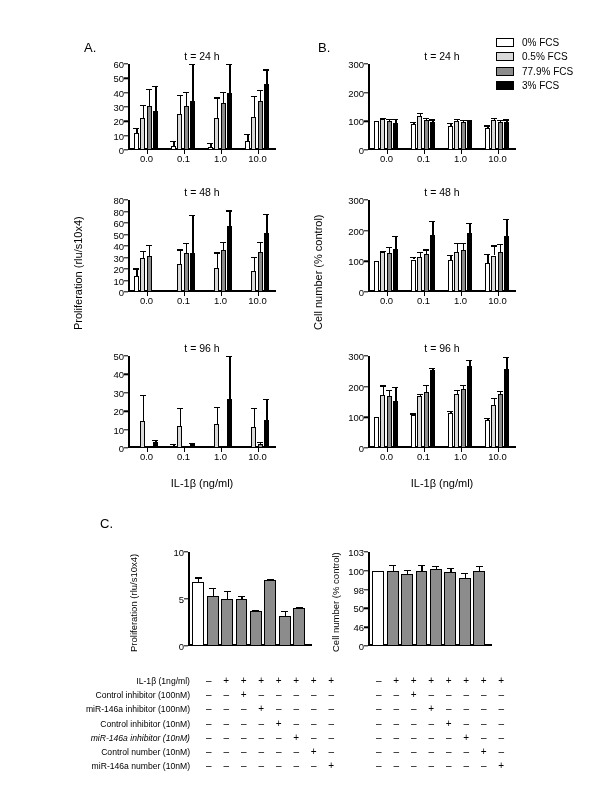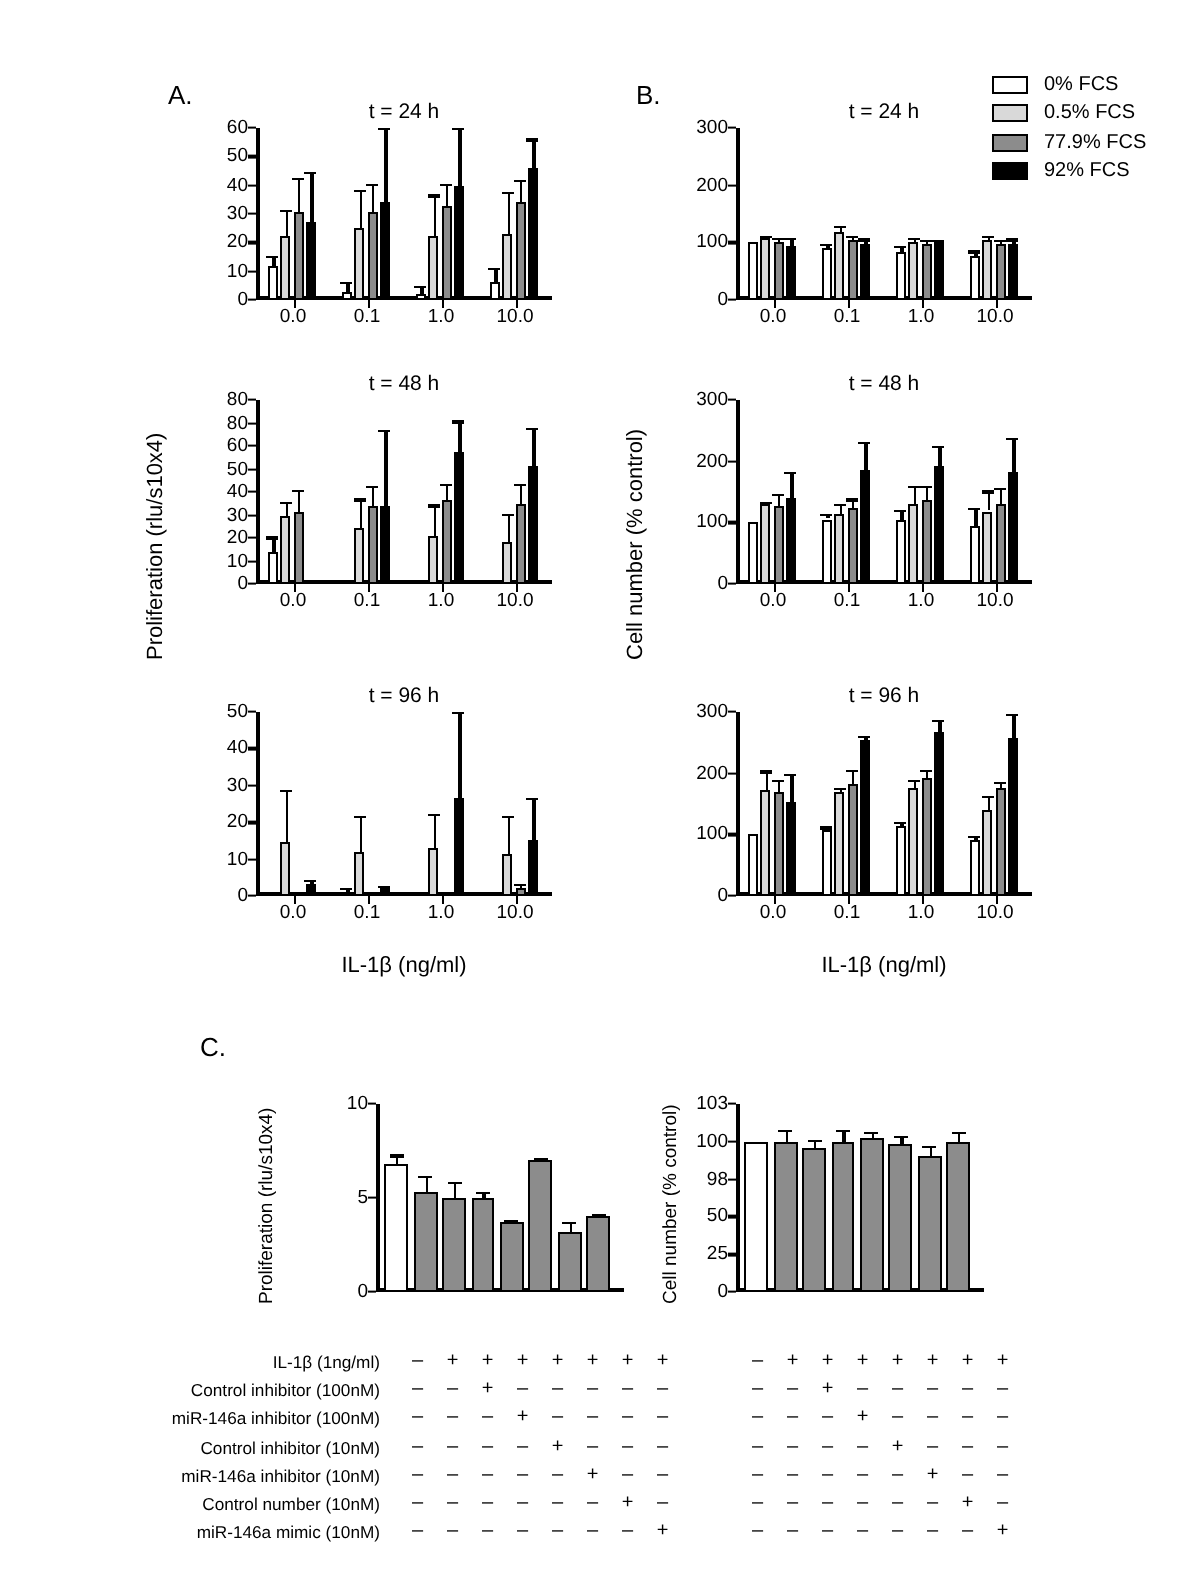--- a/index.html
+++ b/index.html
@@ -558,21 +558,21 @@
       <div class="legend-row">
         <span class="legend-swatch" style="background:#d9d9d9;"></span>
         <span class="legend-label">0.5% FCS</span>
       </div>
       <div class="legend-row">
         <span class="legend-swatch" style="background:#8c8c8c;"></span>
         <span class="legend-label">77.9% FCS</span>
       </div>
       <div class="legend-row">
         <span class="legend-swatch" style="background:#000000;"></span>
-        <span class="legend-label">92% FCS</span>
+        <span class="legend-label">3% FCS</span>
       </div>
     </div>
     <div class="chart" style="left:188px;top:552px;width:124px;height:94px;">
       <div class="plot">
         <div class="yaxis"></div>
         <div class="xaxis"></div>
         <div class="ytick" style="top:94px;">0</div>
         <div class="ytickmark" style="top:94px;"></div>
         <div class="ytick" style="top:47px;">5</div>
         <div class="ytickmark" style="top:47px;"></div>
@@ -605,21 +605,21 @@
           <div class="errcap" style="left:107.66744186046512px;top:54.519999999999996px;width:7px;"></div>
         </div>
       </div>
     </div>
     <div class="chart" style="left:368px;top:552px;width:124px;height:94px;">
       <div class="plot">
         <div class="yaxis"></div>
         <div class="xaxis"></div>
         <div class="ytick" style="top:94px;">0</div>
         <div class="ytickmark" style="top:94px;"></div>
-        <div class="ytick" style="top:75.2px;">25</div>
+        <div class="ytick" style="top:75.2px;">46</div>
         <div class="ytickmark" style="top:75.2px;"></div>
         <div class="ytick" style="top:56.4px;">50</div>
         <div class="ytickmark" style="top:56.4px;"></div>
         <div class="ytick" style="top:37.6px;">98</div>
         <div class="ytickmark" style="top:37.6px;"></div>
         <div class="ytick" style="top:18.799999999999997px;">100</div>
         <div class="ytickmark" style="top:18.799999999999997px;"></div>
         <div class="ytick" style="top:0px;">103</div>
         <div class="ytickmark" style="top:0px;"></div>
         <div class="bars">
@@ -697,21 +697,21 @@
           <div class="mcell" style="width:17.5px;">–</div>
           <div class="mcell" style="width:17.5px;">–</div>
           <div class="mcell" style="width:17.5px;">–</div>
           <div class="mcell" style="width:17.5px;">+</div>
           <div class="mcell" style="width:17.5px;">–</div>
           <div class="mcell" style="width:17.5px;">–</div>
           <div class="mcell" style="width:17.5px;">–</div>
         </div>
       </div>
       <div class="mrow">
-        <div class="mlabel" style="width:160px;">miR-146a inhibitor (10nM)</div>
+        <div class="mlabel" style="width:160px;font-style:italic;">miR-146a inhibitor (10nM)</div>
         <div class="mcells" style="margin-left:10px;">
           <div class="mcell" style="width:17.5px;">–</div>
           <div class="mcell" style="width:17.5px;">–</div>
           <div class="mcell" style="width:17.5px;">–</div>
           <div class="mcell" style="width:17.5px;">–</div>
           <div class="mcell" style="width:17.5px;">–</div>
           <div class="mcell" style="width:17.5px;">+</div>
           <div class="mcell" style="width:17.5px;">–</div>
           <div class="mcell" style="width:17.5px;">–</div>
         </div>
@@ -723,21 +723,21 @@
           <div class="mcell" style="width:17.5px;">–</div>
           <div class="mcell" style="width:17.5px;">–</div>
           <div class="mcell" style="width:17.5px;">–</div>
           <div class="mcell" style="width:17.5px;">–</div>
           <div class="mcell" style="width:17.5px;">–</div>
           <div class="mcell" style="width:17.5px;">+</div>
           <div class="mcell" style="width:17.5px;">–</div>
         </div>
       </div>
       <div class="mrow">
-        <div class="mlabel" style="width:160px;">miR-146a mimic (10nM)</div>
+        <div class="mlabel" style="width:160px;">miR-146a number (10nM)</div>
         <div class="mcells" style="margin-left:10px;">
           <div class="mcell" style="width:17.5px;">–</div>
           <div class="mcell" style="width:17.5px;">–</div>
           <div class="mcell" style="width:17.5px;">–</div>
           <div class="mcell" style="width:17.5px;">–</div>
           <div class="mcell" style="width:17.5px;">–</div>
           <div class="mcell" style="width:17.5px;">–</div>
           <div class="mcell" style="width:17.5px;">–</div>
           <div class="mcell" style="width:17.5px;">+</div>
         </div>

